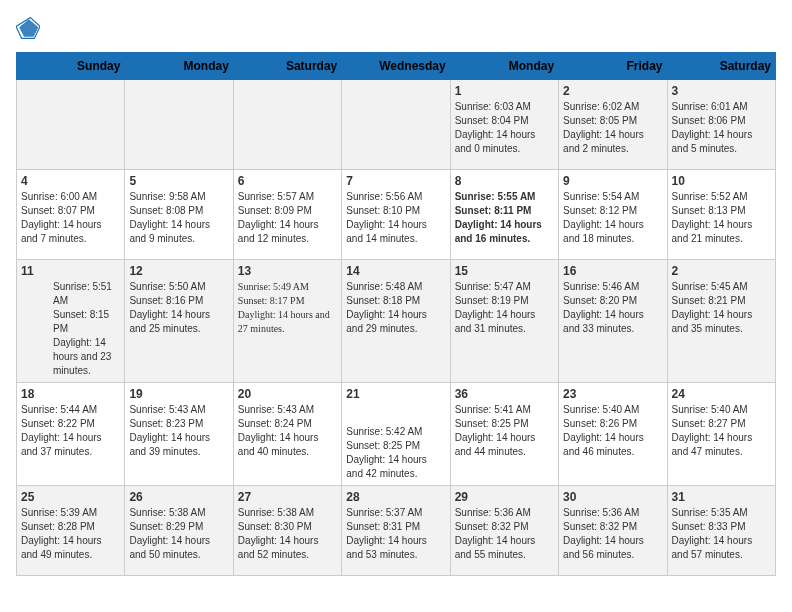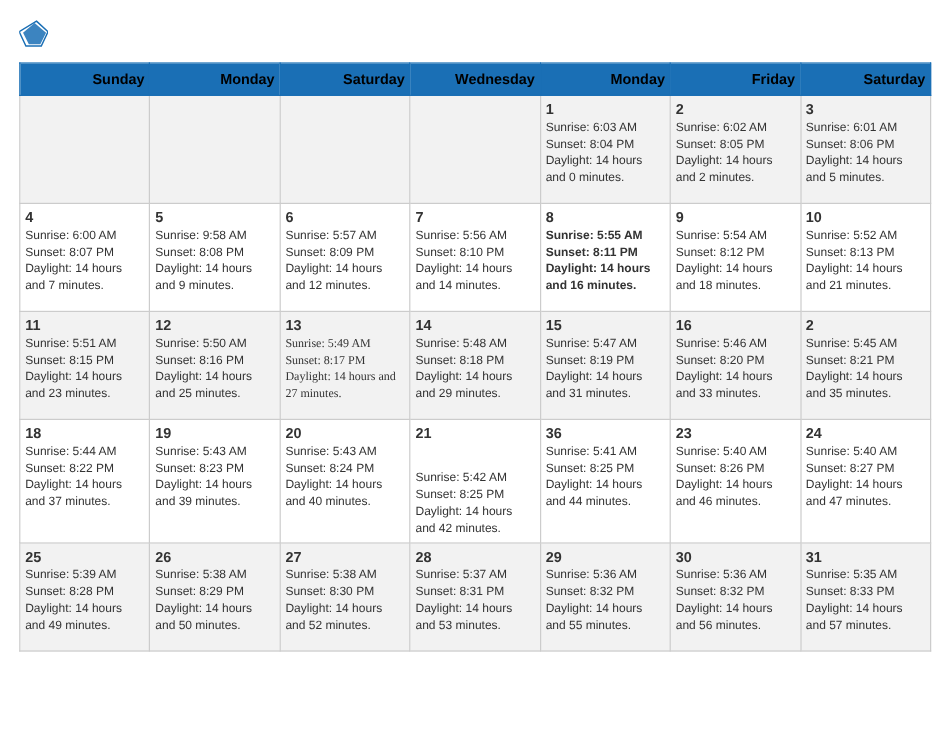--- a/index.html
+++ b/index.html
@@ -184,21 +184,21 @@
         <td>
           <span class="day-num">10</span>
           <div class="cell-content" style="white-space: pre-line;">Sunrise: 5:52 AM
 Sunset: 8:13 PM
 Daylight: 14 hours and 21 minutes.</div>
         </td>
       </tr>
       <tr>
         <td>
           <span class="day-num">11</span>
-          <div class="cell-content" style="white-space: pre-line;">Sunrise: 5:51 AM
+          <div class="cell-content" style="white-space: pre-line; margin-left: 32px;">Sunrise: 5:51 AM
 Sunset: 8:15 PM
 Daylight: 14 hours and 23 minutes.</div>
         </td>
         <td>
           <span class="day-num">12</span>
           <div class="cell-content" style="white-space: pre-line;">Sunrise: 5:50 AM
 Sunset: 8:16 PM
 Daylight: 14 hours and 25 minutes.</div>
         </td>
         <td>

